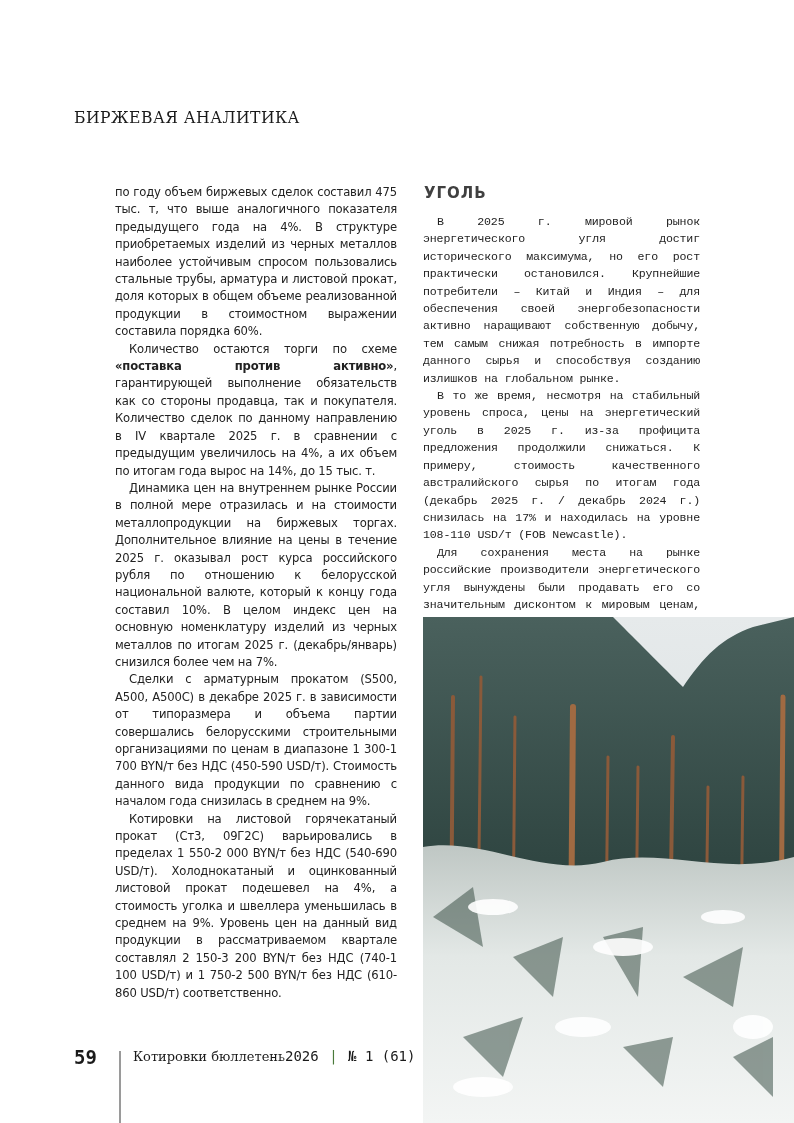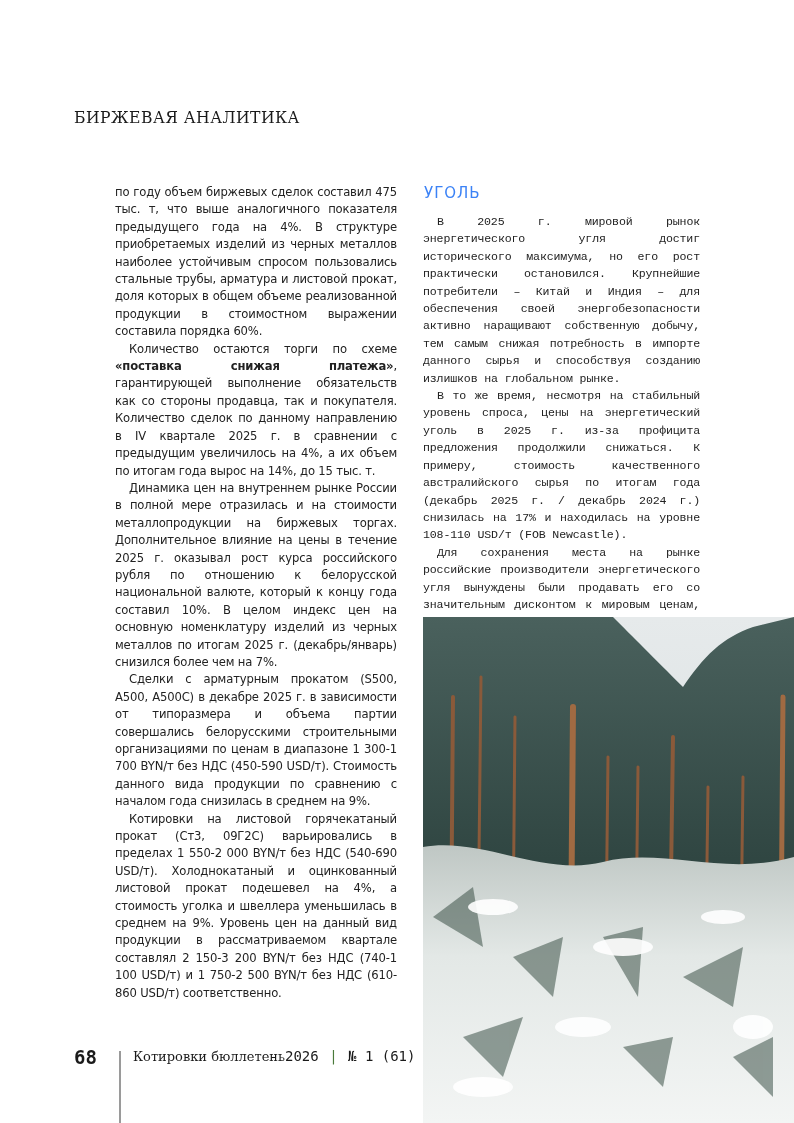--- a/index.html
+++ b/index.html
@@ -18,22 +18,22 @@
       font-size: 11.6px; line-height: 17.4px; text-align: justify;
       letter-spacing: -0.15px; color: #222;
     }
     .col-left { left: 115px; top: 184px; width: 282px; }
     .col-right { left: 423px; top: 213px; width: 277px; font-family: Liberation Mono, monospace; }
     .col p { margin: 0; text-indent: 14px; }
     .col p.noindent { text-indent: 0; }
     .col b { font-weight: bold; }
     .coal-heading {
       position: absolute; left: 424px; top: 184px;
-      font-family: "DejaVu Sans", sans-serif; font-weight: normal;
-      font-size: 15px; letter-spacing: 1px; color: #3b82f6;
+      font-family: "DejaVu Sans", sans-serif; font-weight: bold;
+      font-size: 15px; letter-spacing: 1px; color: #404040;
     }
     .photo {
       position: absolute; left: 423px; top: 617px; width: 371px; height: 506px; overflow: hidden;
       background: linear-gradient(180deg, #c9d3d5 0%, #3e5a55 12%, #2f4a45 30%, #53524a 45%, #9a9d9a 60%, #d9dedd 75%, #eef0ef 100%);
     }
     .photo svg { display: block; }
     .footer-pagenum {
       position: absolute; left: 74px; top: 1046px;
       font-family: "DejaVu Sans Mono", monospace; font-weight: bold; font-size: 19px; color: #1a1a1a;
     }
@@ -50,21 +50,21 @@
     }
     .footer-issue .sep { color: #4a7a3a; margin: 0 2px; }
   </style>
 </head>
 <body>
 
 <div class="section-title">БИРЖЕВАЯ АНАЛИТИКА</div>
 
 <div class="col col-left">
   <p class="noindent">по году объем биржевых сделок составил 475 тыс. т, что выше аналогичного показателя предыдущего года на 4%. В структуре приобретаемых изделий из черных металлов наиболее устойчивым спросом пользовались стальные трубы, арматура и листовой прокат, доля которых в общем объеме реализованной продукции в стоимостном выражении составила порядка 60%.</p>
-  <p><span>Количество остаются торги по схеме</span> <b>«поставка снижая платежа»</b><span>, гарантирующей выполнение обязательств как со стороны продавца, так и покупателя. Количество сделок по данному направлению в IV квартале 2025 г. в сравнении с предыдущим увеличилось на 4%, а их объем по итогам года вырос на 14%, до 15 тыс. т.</span></p>
+  <p><span>Количество остаются торги по схеме</span> <b>«поставка против активно»</b><span>, гарантирующей выполнение обязательств как со стороны продавца, так и покупателя. Количество сделок по данному направлению в IV квартале 2025 г. в сравнении с предыдущим увеличилось на 4%, а их объем по итогам года вырос на 14%, до 15 тыс. т.</span></p>
   <p>Динамика цен на внутреннем рынке России в полной мере отразилась и на стоимости металлопродукции на биржевых торгах. Дополнительное влияние на цены в течение 2025 г. оказывал рост курса российского рубля по отношению к белорусской национальной валюте, который к концу года составил 10%. В целом индекс цен на основную номенклатуру изделий из черных металлов по итогам 2025 г. (декабрь/январь) снизился более чем на 7%.</p>
   <p>Сделки с арматурным прокатом (S500, A500, A500C) в декабре 2025 г. в зависимости от типоразмера и объема партии совершались белорусскими строительными организациями по ценам в диапазоне 1 300-1 700 BYN/т без НДС (450-590 USD/т). Стоимость данного вида продукции по сравнению с началом года снизилась в среднем на 9%.</p>
   <p>Котировки на листовой горячекатаный прокат (Ст3, 09Г2С) варьировались в пределах 1 550-2 000 BYN/т без НДС (540-690 USD/т). Холоднокатаный и оцинкованный листовой прокат подешевел на 4%, а стоимость уголка и швеллера уменьшилась в среднем на 9%. Уровень цен на данный вид продукции в рассматриваемом квартале составлял 2 150-3 200 BYN/т без НДС (740-1 100 USD/т) и 1 750-2 500 BYN/т без НДС (610-860 USD/т) соответственно.</p>
 </div>
 
 <div class="coal-heading">УГОЛЬ</div>
 
 <div class="col col-right">
   <p>В 2025 г. мировой рынок энергетического угля достиг исторического максимума, но его рост практически остановился. Крупнейшие потребители – Китай и Индия – для обеспечения своей энергобезопасности активно наращивают собственную добычу, тем самым снижая потребность в импорте данного сырья и способствуя созданию излишков на глобальном рынке.</p>
   <p>В то же время, несмотря на стабильный уровень спроса, цены на энергетический уголь в 2025 г. из-за профицита предложения продолжили снижаться. К примеру, стоимость качественного австралийского сырья по итогам года (декабрь 2025 г. / декабрь 2024 г.) снизилась на 17% и находилась на уровне 108-110 USD/т (FOB Newcastle).</p>
@@ -116,20 +116,20 @@
       <ellipse cx="70" cy="290" rx="25" ry="8"></ellipse>
       <ellipse cx="200" cy="330" rx="30" ry="9"></ellipse>
       <ellipse cx="300" cy="300" rx="22" ry="7"></ellipse>
       <ellipse cx="160" cy="410" rx="28" ry="10"></ellipse>
       <ellipse cx="330" cy="410" rx="20" ry="12"></ellipse>
       <ellipse cx="60" cy="470" rx="30" ry="10"></ellipse>
     </g>
   </svg>
 </div>
 
-<div class="footer-pagenum">68</div>
+<div class="footer-pagenum">59</div>
 <div class="footer-rule"></div>
 <div class="footer-journal">Котировки бюллетень</div>
 <div class="footer-issue">
   <span>2026</span>
   <span class="sep">|</span>
   <span>№ 1 (61)</span>
 </div>
 
 </body></html>

